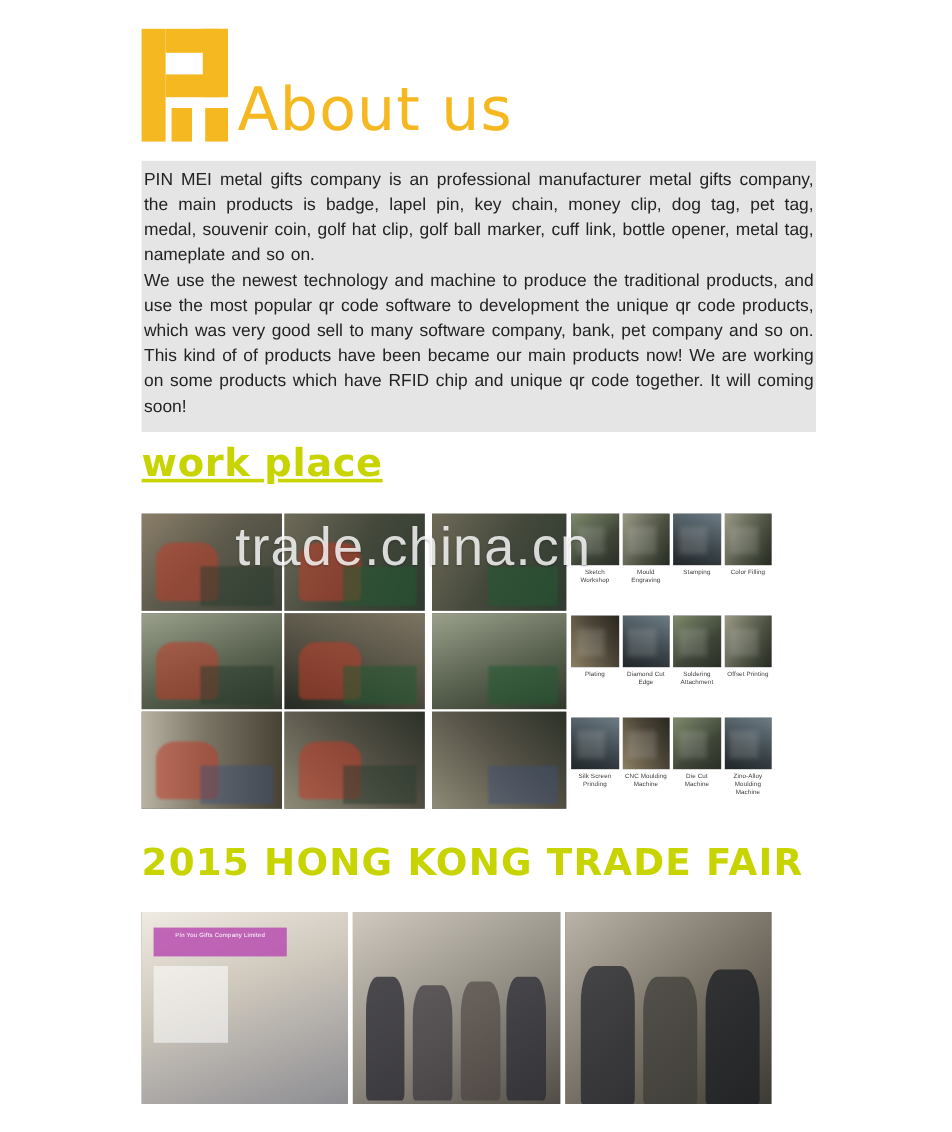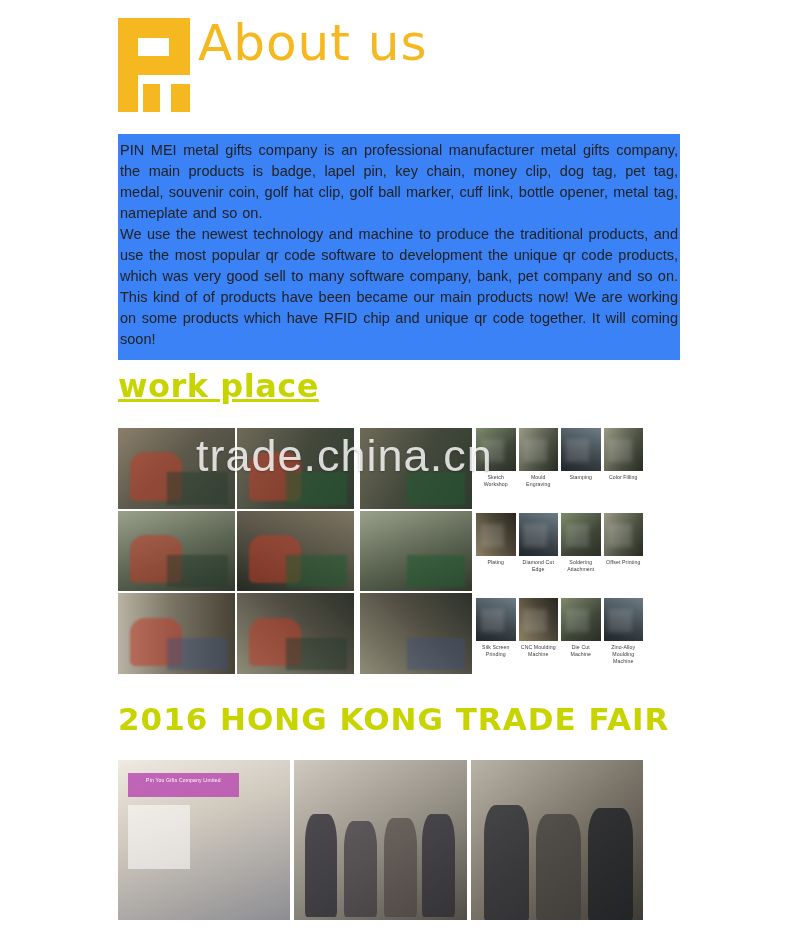--- a/index.html
+++ b/index.html
@@ -22,20 +22,21 @@
     height: 943px;
   }
 
   
   .about-header {
     position: absolute;
     left: 118px;
     top: 18px;
     height: 100px;
     display: flex;
+    align-items: flex-end;
   }
   .logo-mark {
     position: relative;
     width: 72px;
     height: 94px;
     flex: none;
   }
   .logo-mark .bar-left {
     position: absolute;
     left: 0;
@@ -95,21 +96,21 @@
     padding-bottom: 2px;
     white-space: nowrap;
   }
 
   
   .about-body {
     position: absolute;
     left: 118px;
     top: 134px;
     width: 558px;
-    background: #3b82f6;
+    background: #e5e5e5;
     padding: 6px 2px 10px 2px;
   }
   .about-body p {
     margin: 0;
     font-size: 14.5px;
     line-height: 21px;
     color: #222222;
     text-align: justify;
     word-spacing: 1px;
   }
@@ -513,21 +514,21 @@
             <span class="t-a"></span>
             <span class="t-b"></span>
           </div>
         <div class="caption">Zino-Alloy Moulding Machine</div>
       </div>
     </div>
   </div>
 
   <div class="watermark">trade.china.cn</div>
 
-  <div class="section-title title-fair">2016 HONG KONG TRADE FAIR</div>
+  <div class="section-title title-fair">2015 HONG KONG TRADE FAIR</div>
 
   <div class="fair-block">
     <div class="fair-photo booth">
       <span class="f-a"></span>
       <span class="banner"></span>
       <div class="banner-text">Pin You Gifts Company Limited</div>
       <span class="panel"></span>
     </div>
     <div class="fair-photo people">
       <span class="f-a"></span>

